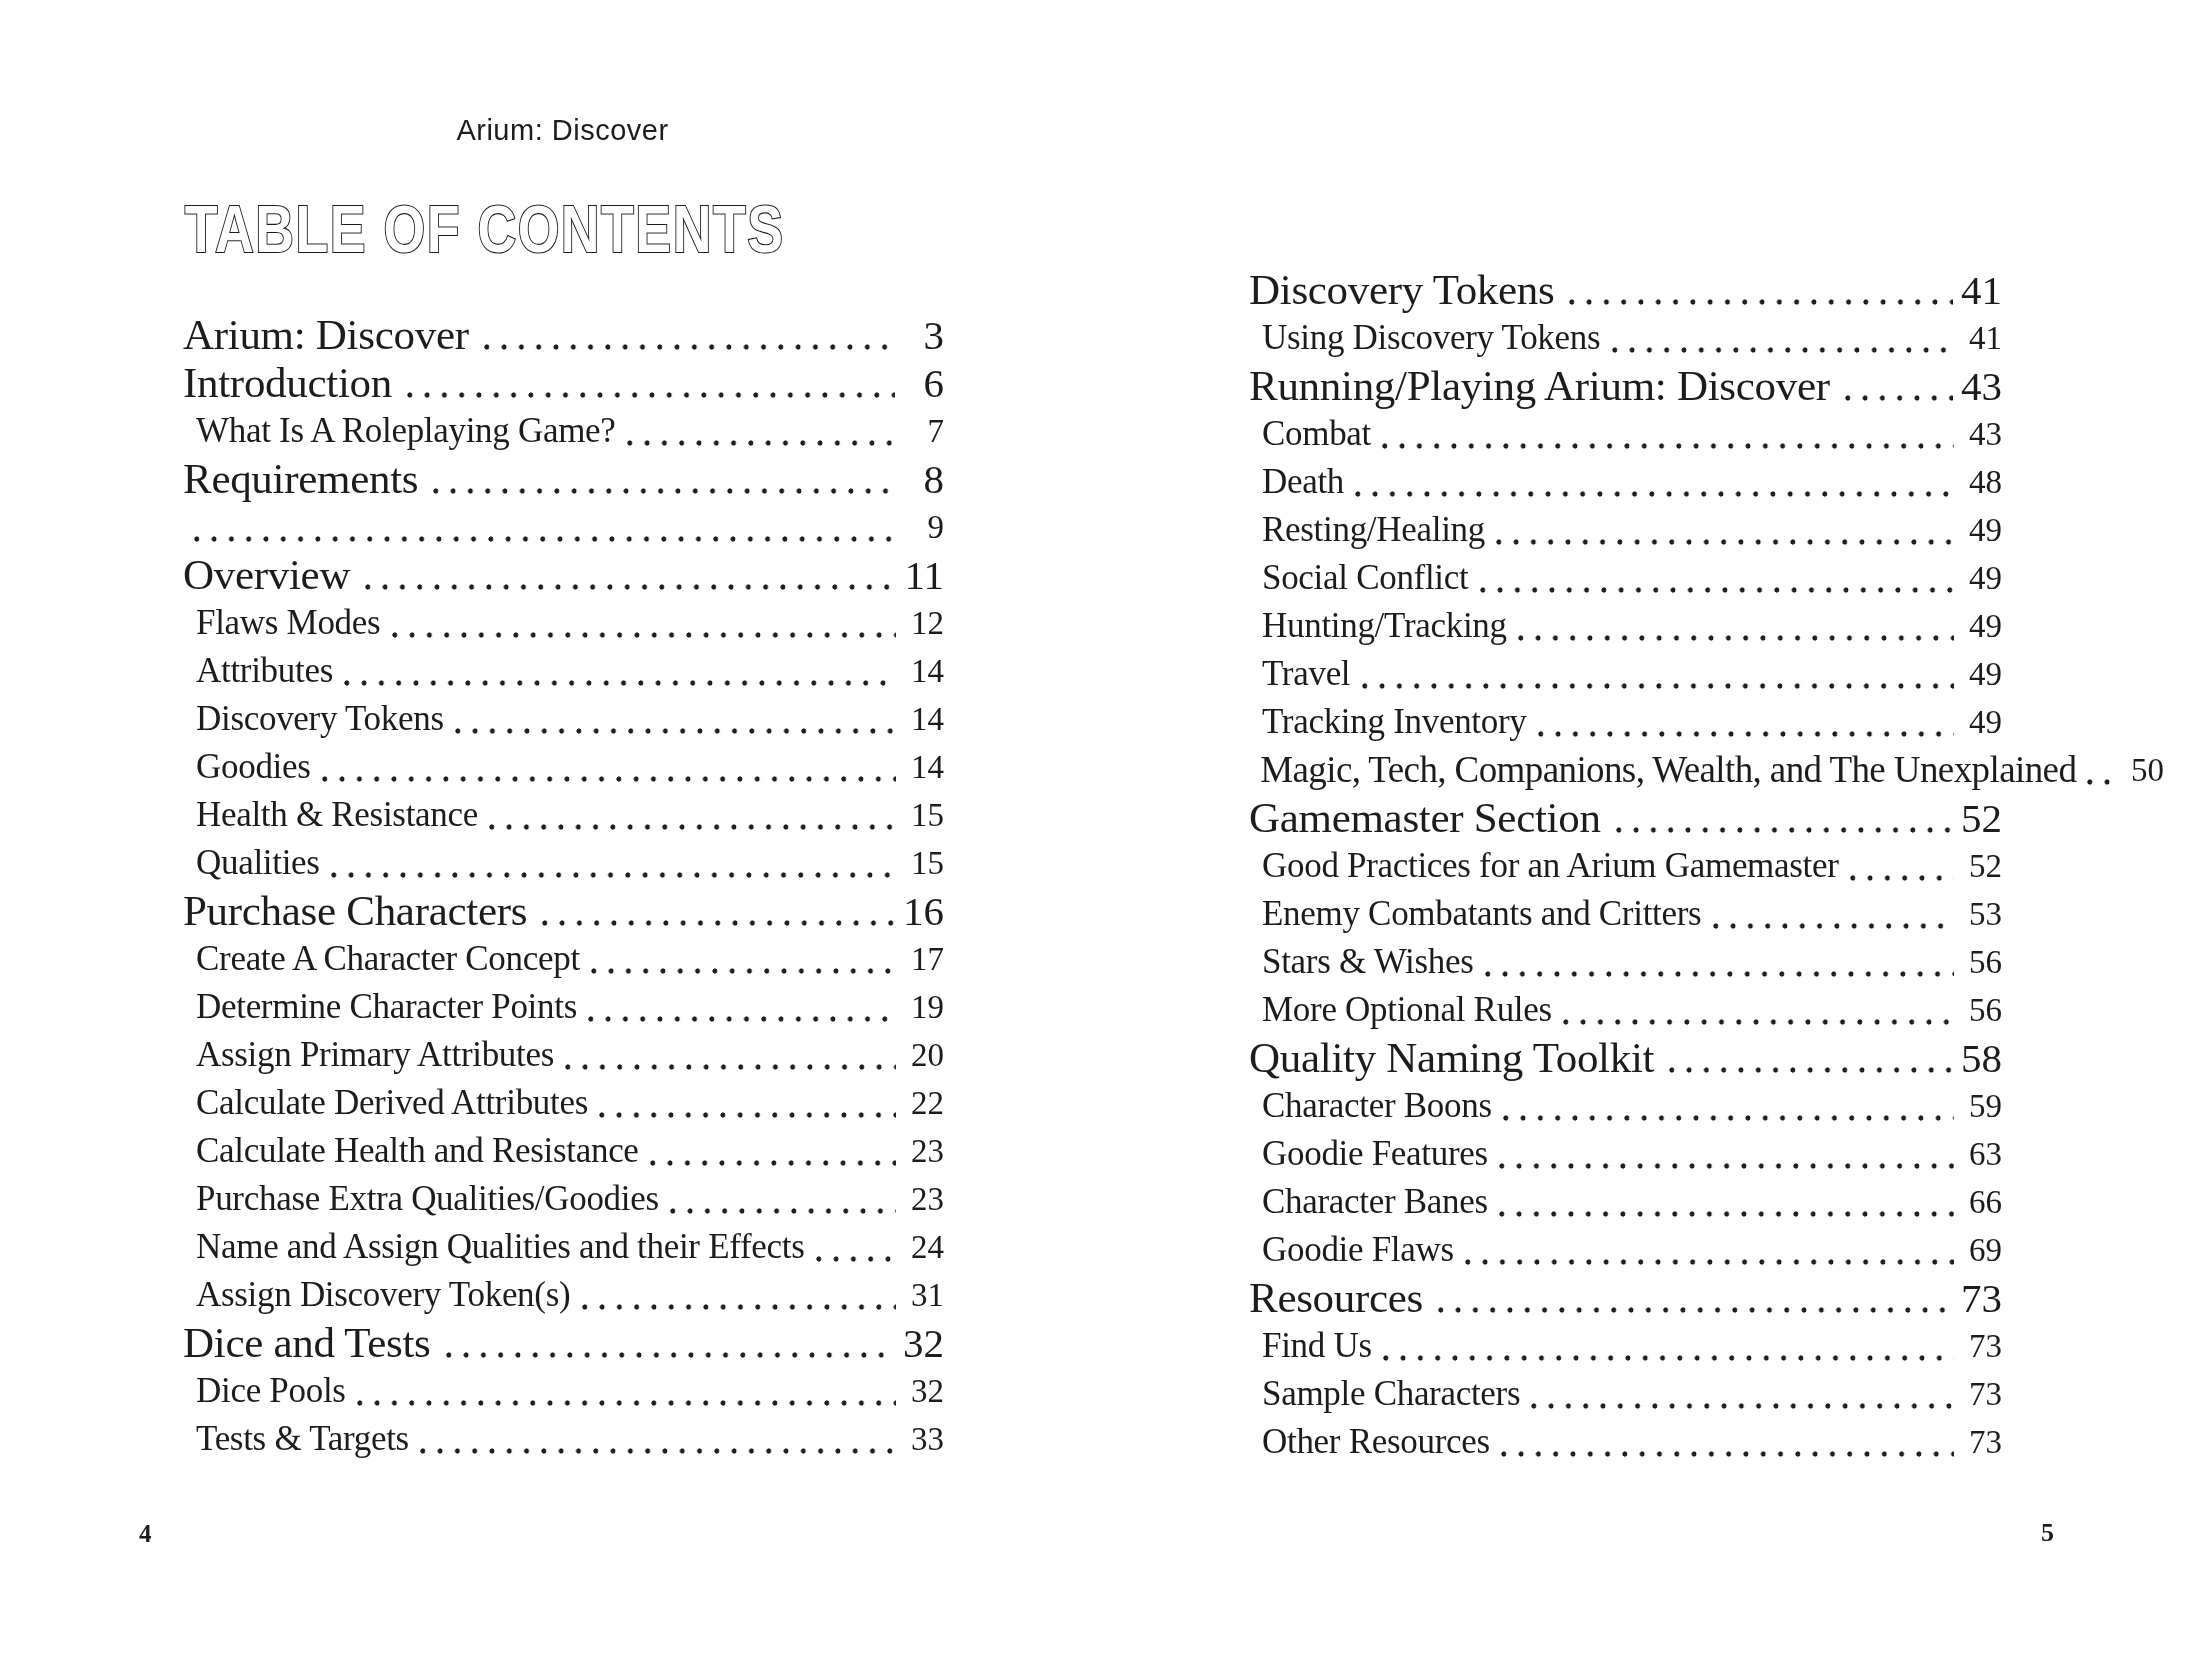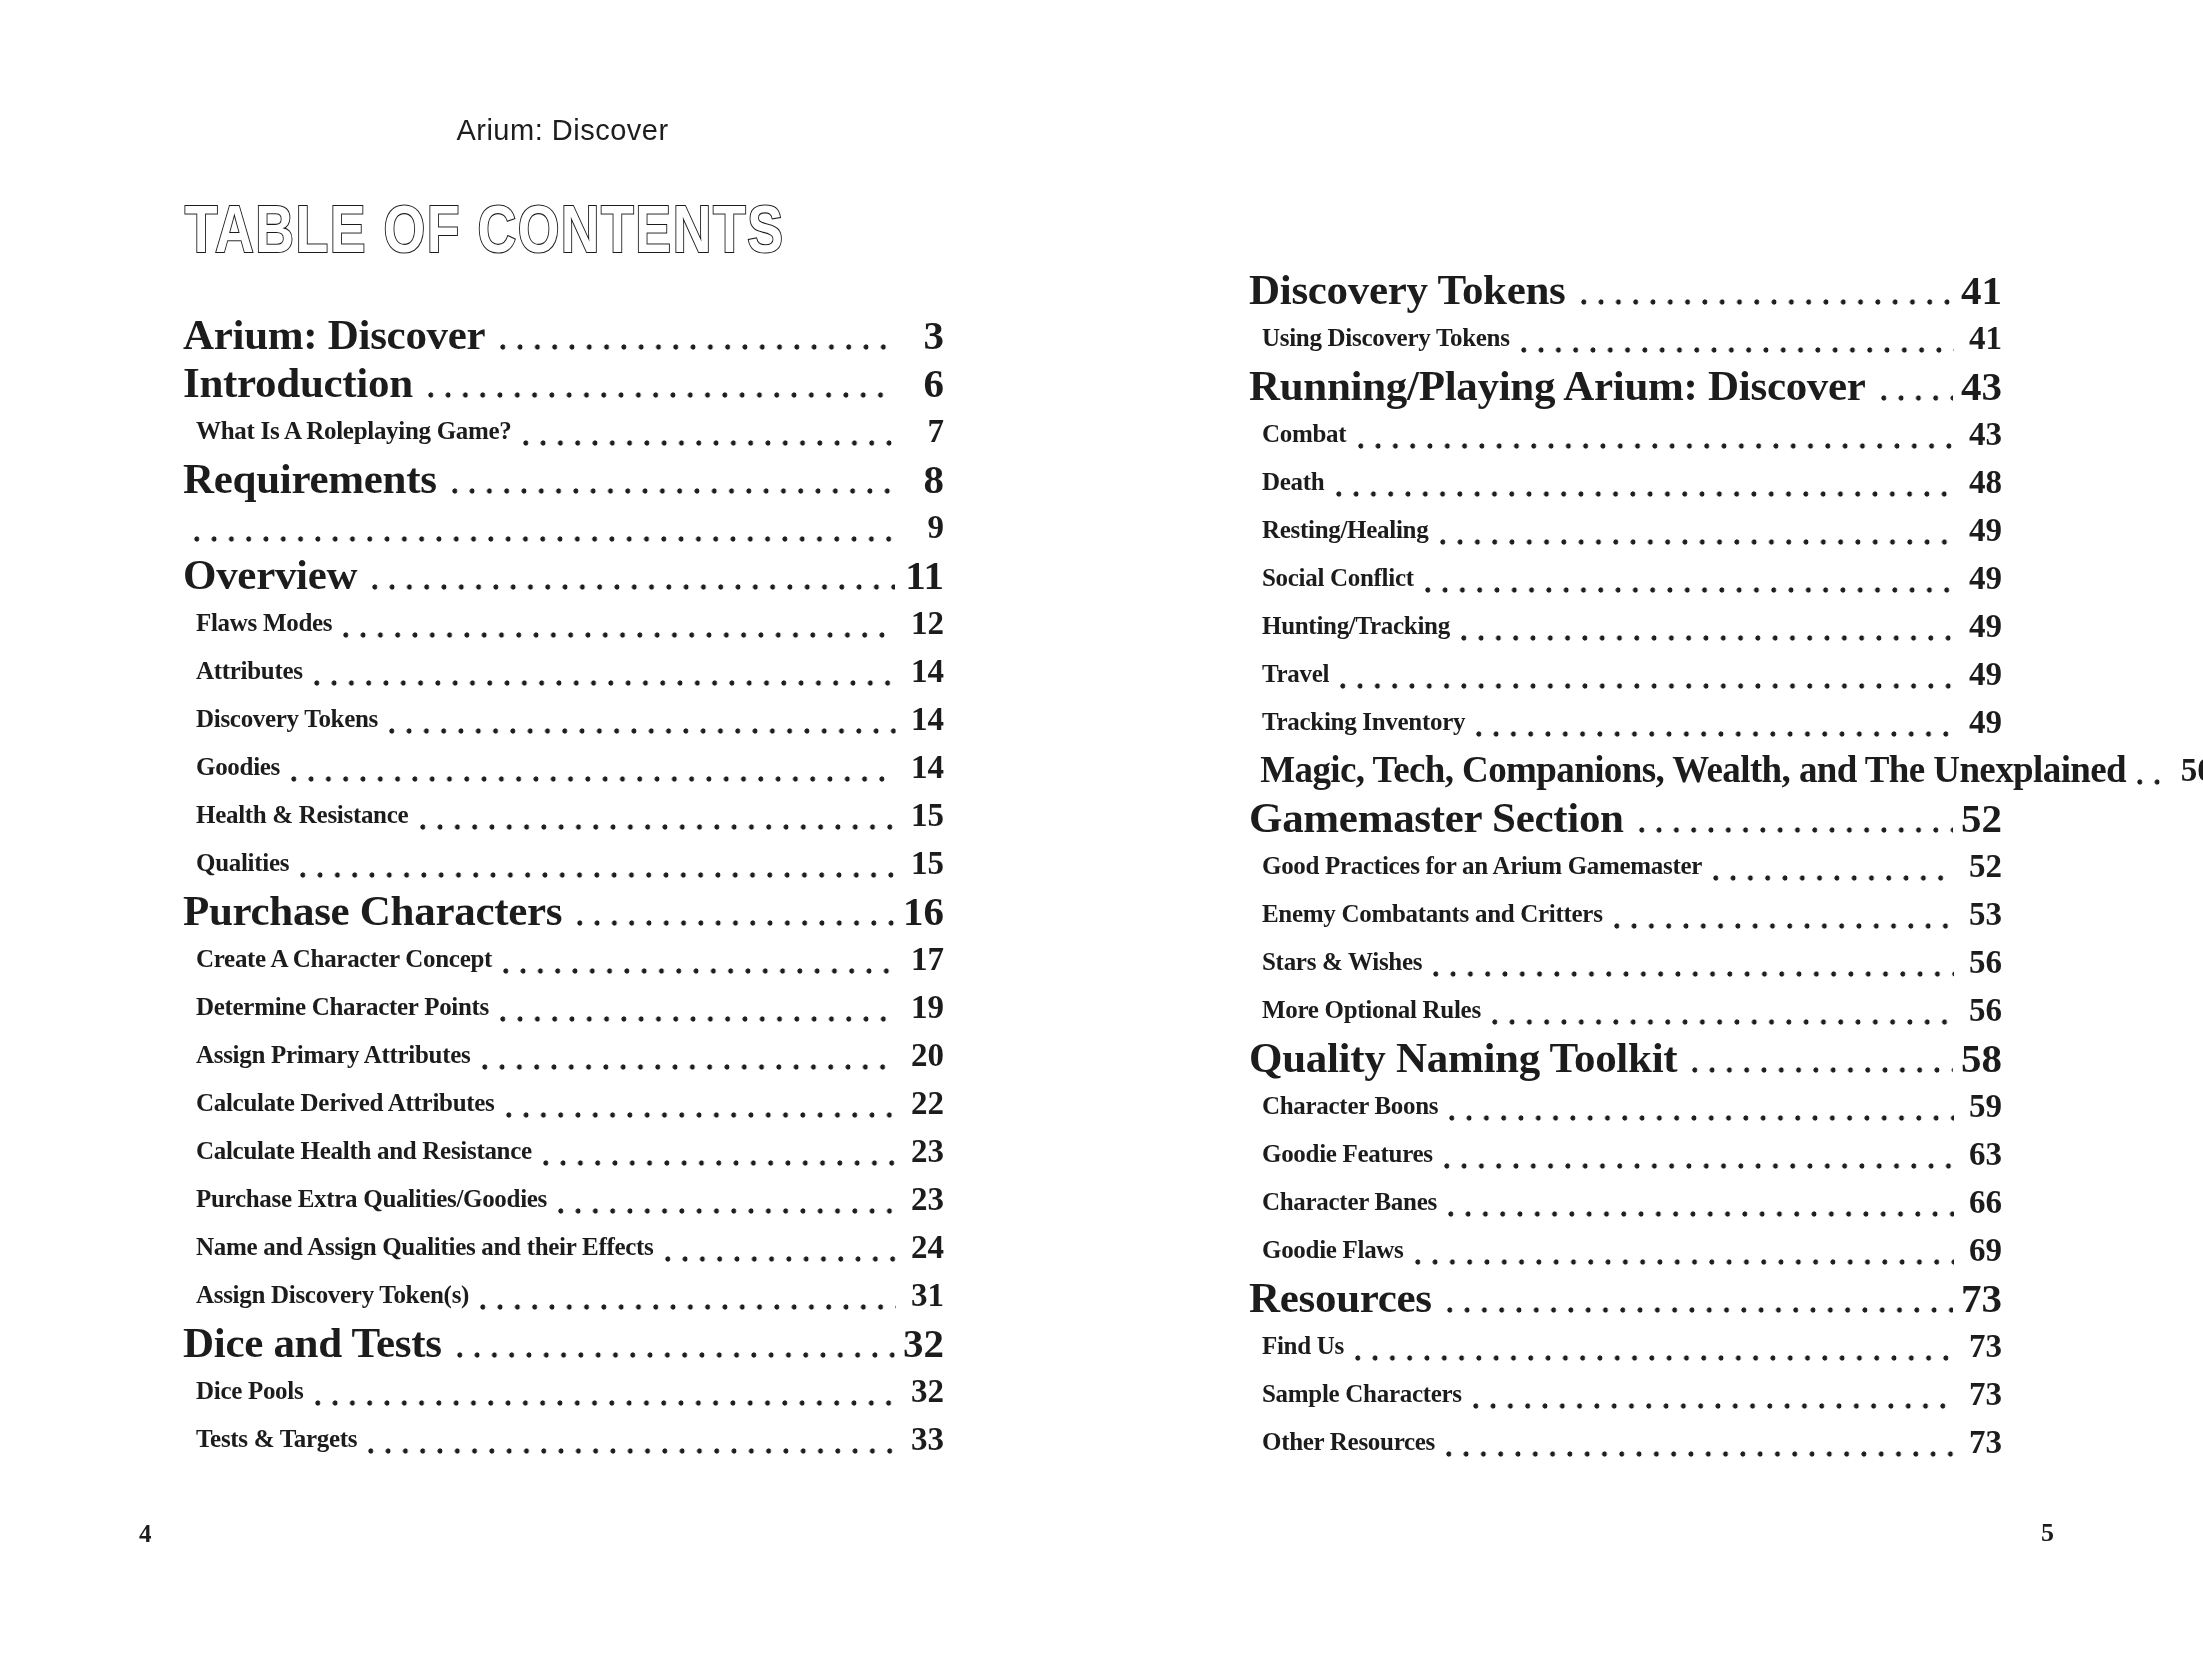--- a/index.html
+++ b/index.html
@@ -32,27 +32,26 @@
     position: absolute;
     display: flex;
     flex-direction: column;
   }
   .col-left  { left: 183px; top: 311px; width: 761px; }
   .col-right { left: 1249px; top: 266px; width: 753px; }
   .row {
     display: flex;
     align-items: center;
     white-space: nowrap;
-    font-weight: bold;
   }
   .col-left  .row { height: 48px; }
   .col-right .row { height: 48px; }
   .row .label { line-height: 48px; letter-spacing: -0.3px; }
   .row.l1 .label { font-size: 43px; }
-  .row.l2 .label { font-size: 25px; padding-left: 13px; }
+  .row.l2 .label { font-size: 35px; padding-left: 13px; }
   .row.fit .label { font-size: 37px; letter-spacing: -0.6px; padding-left: 11.2px; }
   .row .num { line-height: 48px; text-align: right; flex: none; }
   .row.l1 .num { font-size: 41px; min-width: 45px; }
   .row.l2 .num { font-size: 33px; min-width: 41px; }
   .dots {
     flex: 1 1 auto;
     min-width: 28px;
     align-self: stretch;
     position: relative;
     margin: 0 7.5px 0 11.2px;

